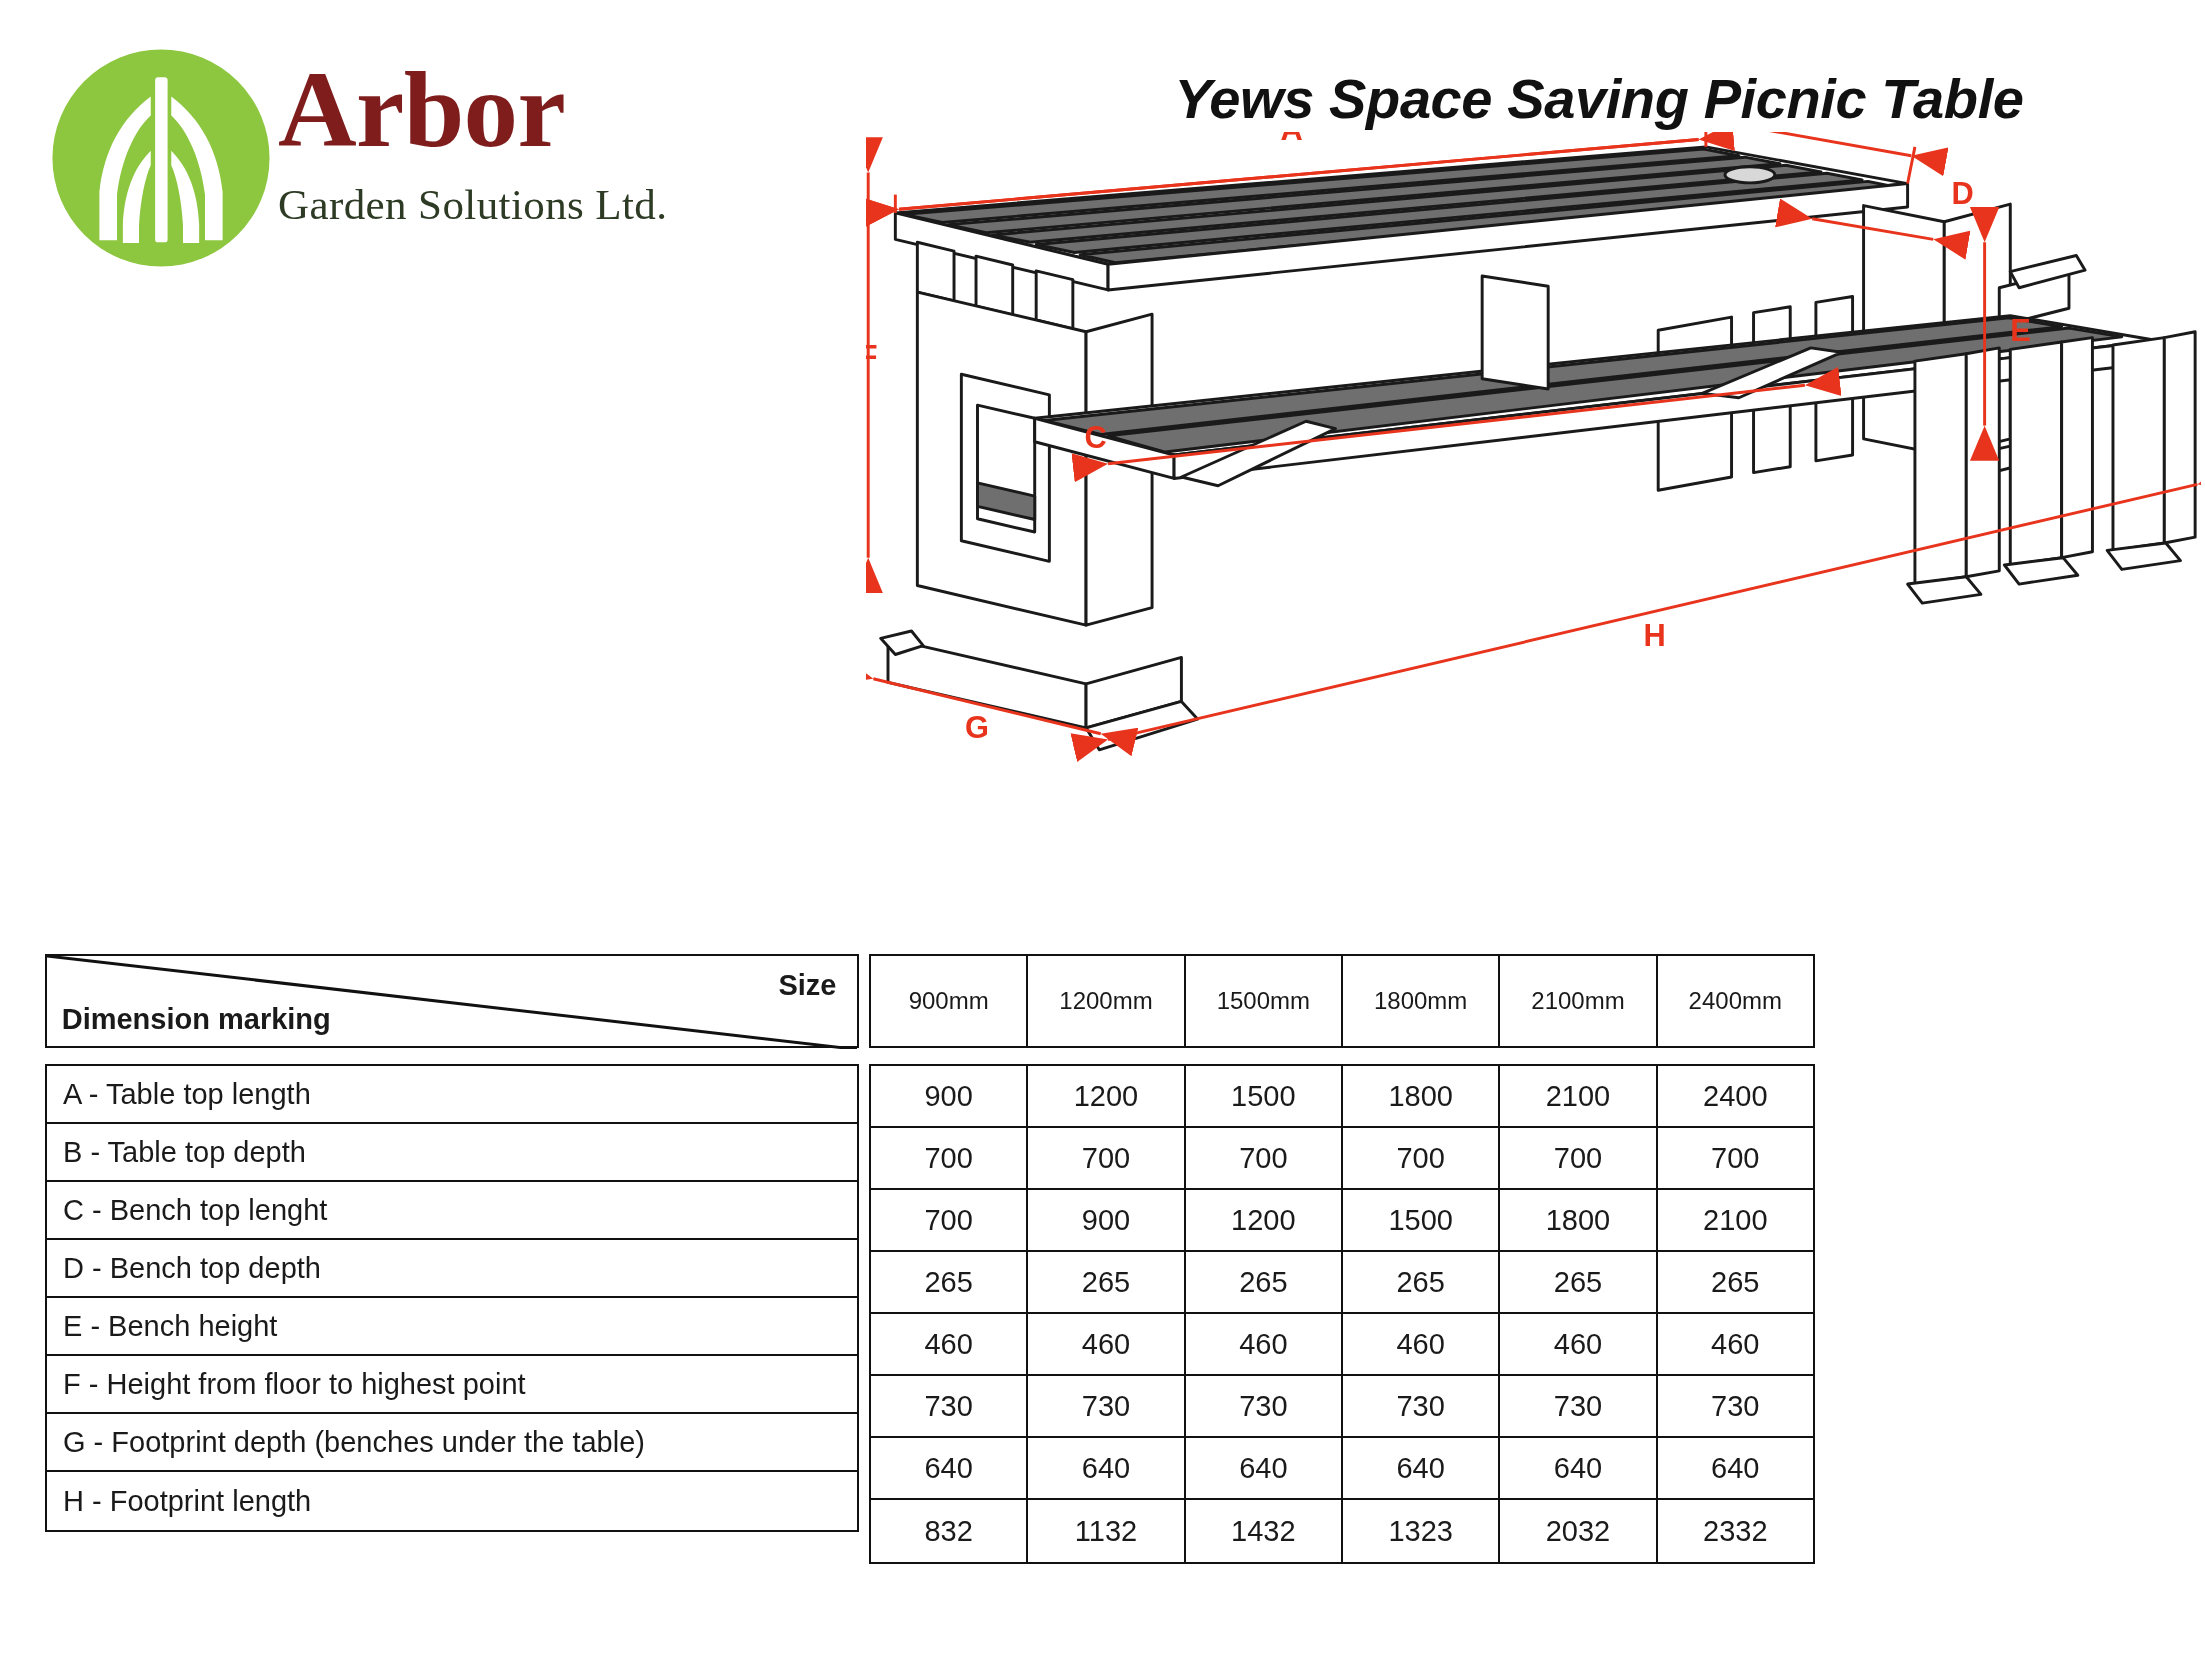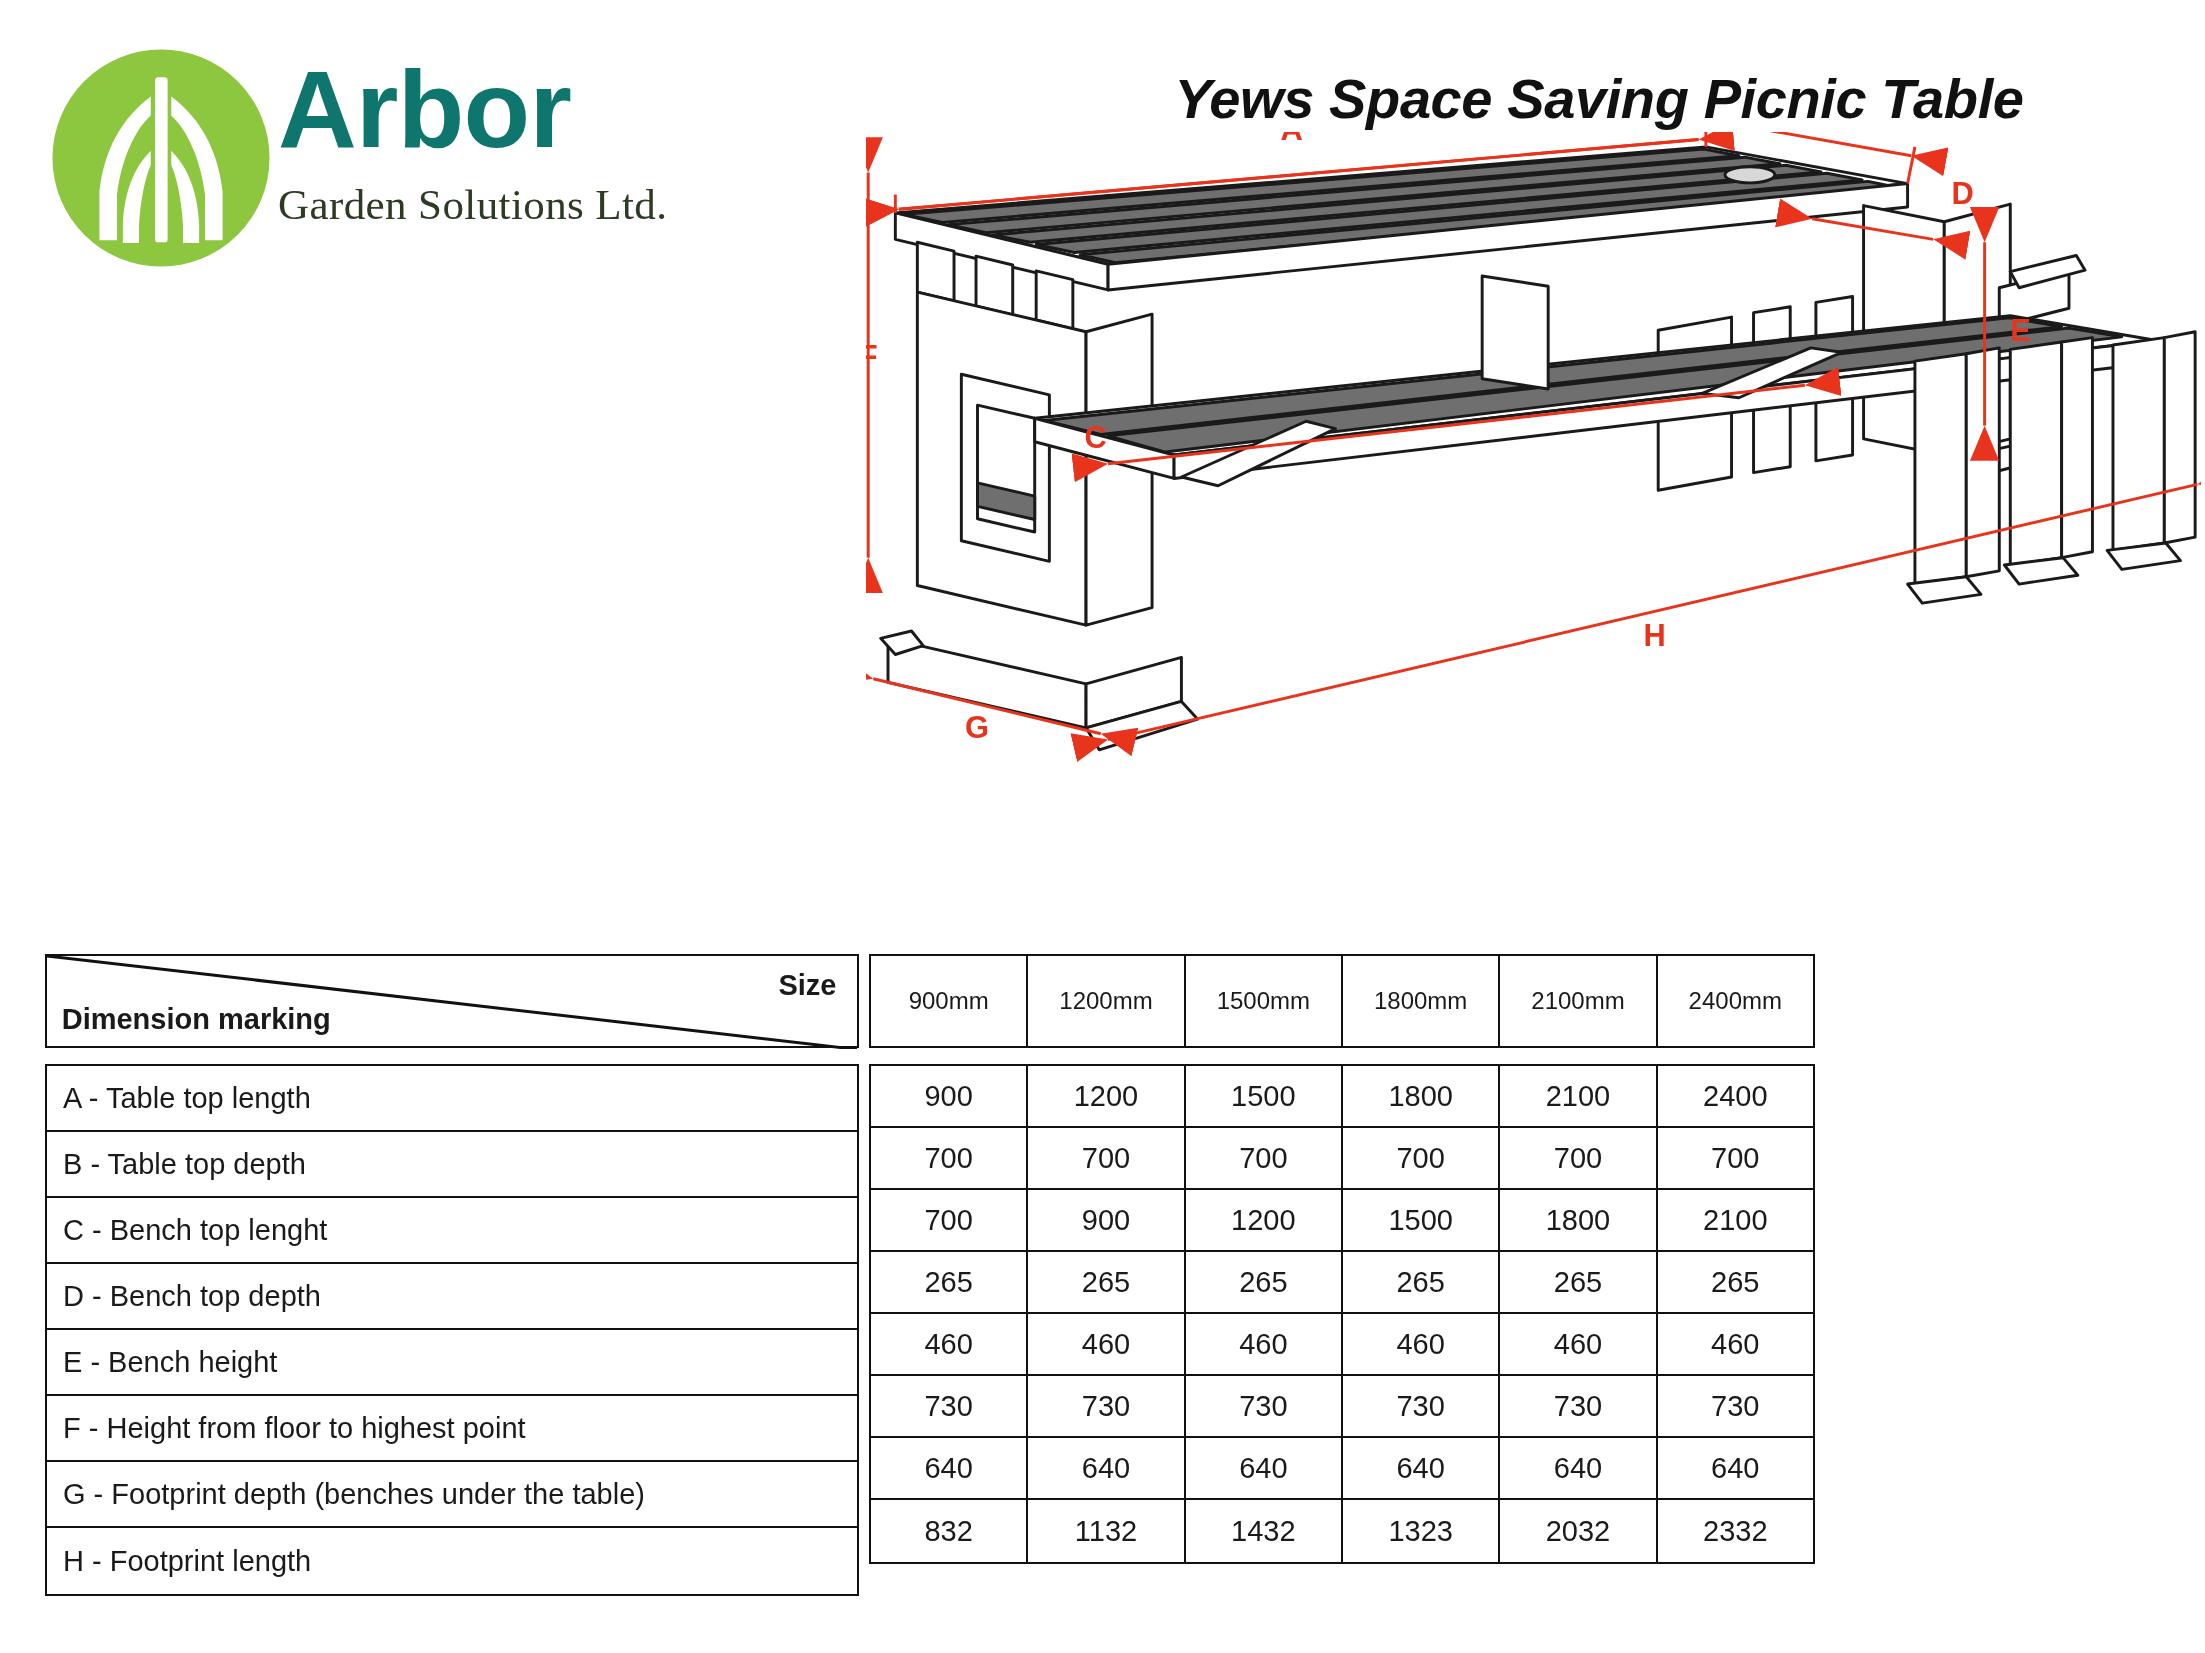--- a/index.html
+++ b/index.html
@@ -35,24 +35,24 @@
     top: 14.7px;
     width: 220px;
     height: 220px;
   }
   .logo-text {
     position: absolute;
     left: 227px;
     top: 22px;
   }
   .logo-title {
-    font-family: Liberation Sans, sans-serif;
+    font-family: Liberation Serif, serif;
     font-size: 109px;
     font-weight: bold;
-    color: #0f766e;
+    color: #7f1d1d;
     line-height: 1;
     letter-spacing: -0.7px;
   }
   .logo-sub {
     font-family: "Liberation Serif", serif;
     font-size: 43px;
     color: #2d3a24;
     margin-top: 16px;
     letter-spacing: 0.4px;
   }
@@ -118,21 +118,21 @@
     bottom: 10.3px;
     font-size: 29px;
     font-weight: bold;
   }
   .rows {
     margin-top: 16px;
     border: 2.2px solid #111;
     box-sizing: border-box;
   }
   .row {
-    height: 66px;
+    height: 58px;
     border-bottom: 2.2px solid #111;
     display: flex;
     align-items: center;
     box-sizing: border-box;
     padding-left: 16px;
     font-size: 29px;
   }
   .row:last-child { border-bottom: none; }
 
   

